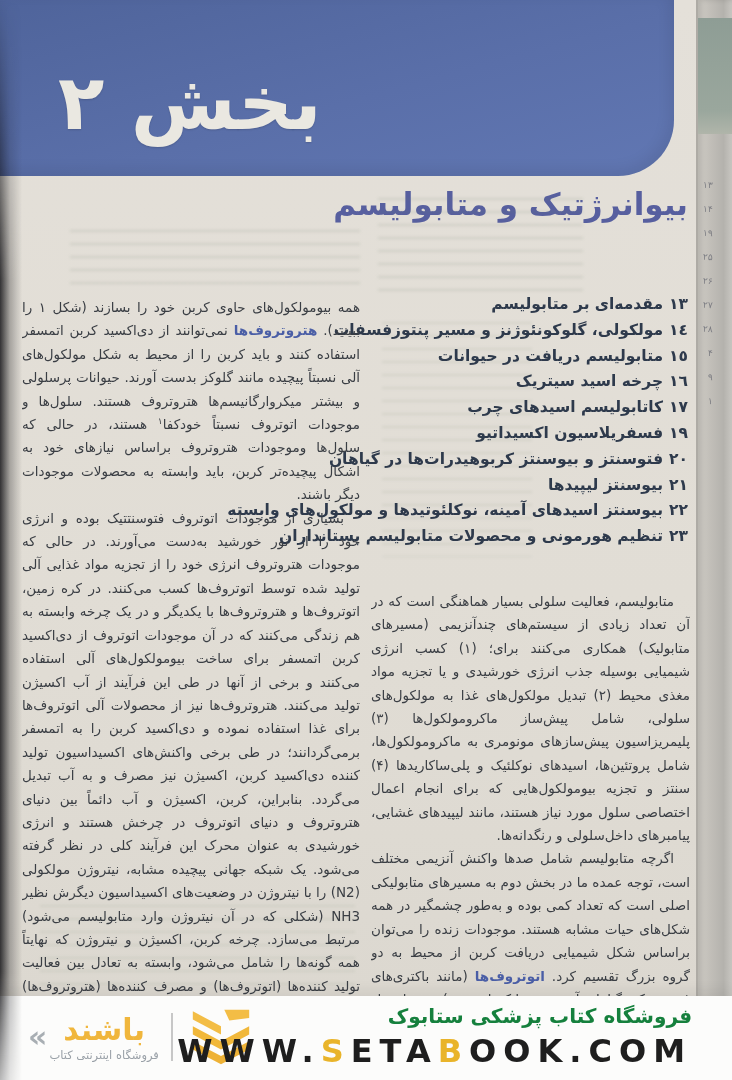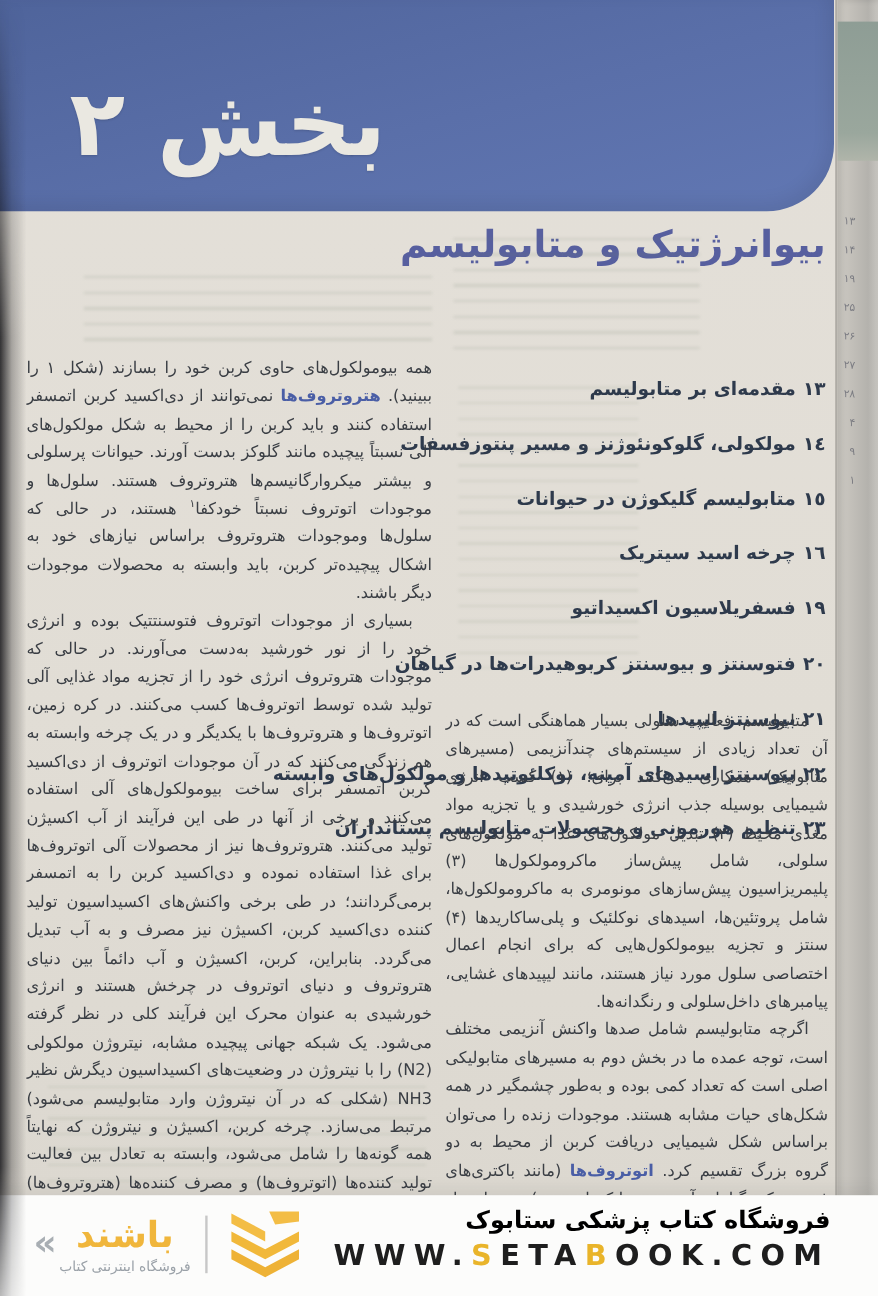--- a/index.html
+++ b/index.html
@@ -5,41 +5,41 @@
   html,body{margin:0;padding:0;}
   body{width:732px;height:1080px;overflow:hidden;background:#2b2b2b;
        font-family:"DejaVu Sans",sans-serif;}
   .page{position:relative;width:732px;height:1080px;overflow:hidden;
         background:linear-gradient(180deg,#e4e0d9 0%,#e1ddd5 55%,#dcd8d0 92%,#e0dcd6 100%);}
 
   
   .blue-banner{position:absolute;left:0;top:0;width:674px;height:176px;
                border-bottom-right-radius:56px;
                background:linear-gradient(165deg,#4f649b 0%,#5a6fa9 55%,#6177b3 100%);
-               box-shadow:inset -4px -6px 14px rgba(0,0,0,.08);padding-left:21px;}
+               box-shadow:inset -4px -6px 14px rgba(0,0,0,.08);}
   .part-label{position:absolute;left:58px;top:58px;font-size:76px;font-weight:bold;
               color:#eae8e1;direction:rtl;letter-spacing:2px;
               text-shadow:0 1px 2px rgba(0,0,0,.15);}
 
   .part-title{position:absolute;right:44px;top:186px;font-size:31px;font-weight:bold;
               color:#575f9f;direction:rtl;}
 
   
   .ghost{position:absolute;background:repeating-linear-gradient(180deg,
           rgba(115,128,112,.17) 0 2px,transparent 2px 13px);
          filter:blur(1.4px);pointer-events:none;}
   .g1{left:378px;top:198px;width:205px;height:95px;}
   .g2{left:70px;top:230px;width:290px;height:60px;}
   .g3{left:382px;top:322px;width:150px;height:235px;opacity:.8;}
   .g4{left:40px;top:905px;width:315px;height:82px;opacity:.8;}
 
   
   .toc{position:absolute;right:44px;top:292px;direction:rtl;text-align:right;}
   .toc-item{font-size:15.5px;font-weight:bold;line-height:25.8px;color:#2e3a4c;
-            white-space:nowrap;margin-top:20px;}
+            white-space:nowrap;}
   .toc-num{margin-left:6px;}
 
   
   .col{position:absolute;direction:rtl;text-align:justify;color:#3a3e44;
        font-size:13.5px;line-height:23.4px;overflow:hidden;}
   .col-left{left:22px;top:296px;width:338px;height:702px;}
   .col-right{left:371px;top:590px;width:319px;height:406px;}
   .col p{margin:0;}
   .col p.indent{text-indent:16px;}
   .term{color:#4a5ea6;font-weight:bold;margin-top:16px;}
@@ -67,22 +67,22 @@
   .footer{position:absolute;left:0;top:996px;width:732px;height:84px;background:#fcfcfb;
           box-shadow:0 -6px 12px rgba(0,0,0,.06);}
   .logo{position:absolute;left:28px;top:12px;display:flex;align-items:center;}
   .chev{font-size:30px;font-weight:bold;color:#a8aeb3;line-height:1;margin-right:2px;}
   .wordmark-wrap{text-align:center;margin-right:10px;}
   .wordmark{font-size:30px;font-weight:bold;color:#f0b63c;line-height:1.1;direction:rtl;}
   .tagline{font-size:11.5px;color:#9aa1a8;direction:rtl;margin-top:2px;}
   .logo-divider{width:2px;height:48px;background:#c7c7c7;margin:0 10px 0 2px;}
   .emblem{display:block;}
   .footer-right{position:absolute;right:40px;top:8px;text-align:right;}
-  .store-line{font-size:20px;font-weight:bold;color:#000000;direction:rtl;}
-  .url{font-size:24px;font-weight:bold;color:#1e1e1e;letter-spacing:7px;margin-top:4px;
+  .store-line{font-size:20px;font-weight:bold;color:#15803d;direction:rtl;}
+  .url{font-size:32px;font-weight:bold;color:#1e1e1e;letter-spacing:7px;margin-top:4px;
        font-family:"DejaVu Sans",sans-serif;}
   .url .gold{color:#e9b42a;}
 </style>
 </head>
 <body>
 
 <div class="page">
 
   <div class="blue-banner">
     <div class="part-label">بخش ۲</div>
@@ -91,22 +91,23 @@
   <div class="part-title">بیوانرژتیک و متابولیسم</div>
 
   <div class="ghost g1"></div>
   <div class="ghost g2"></div>
   <div class="ghost g3"></div>
   <div class="ghost g4"></div>
 
   <div class="toc">
     <div class="toc-item"><span class="toc-num">۱۳</span><span>مقدمه‌ای بر متابولیسم</span></div>
     <div class="toc-item"><span class="toc-num">١٤</span><span>مولکولی، گلوکونئوژنز و مسیر پنتوزفسفات</span></div>
-    <div class="toc-item"><span class="toc-num">١٥</span><span>متابولیسم گلیکوژن در حیوانات</span></div>
+    <div class="toc-item"><span class="toc-num">١٥</span><span>متابولیسم دریافت در حیوانات</span></div>
     <div class="toc-item"><span class="toc-num">١٦</span><span>چرخه اسید سیتریک</span></div>
+    <div class="toc-item"><span class="toc-num">١٧</span><span>کاتابولیسم اسیدهای چرب</span></div>
     <div class="toc-item"><span class="toc-num">١٩</span><span>فسفریلاسیون اکسیداتیو</span></div>
     <div class="toc-item"><span class="toc-num">۲۰</span><span>فتوسنتز و بیوسنتز کربوهیدرات‌ها در گیاهان</span></div>
     <div class="toc-item"><span class="toc-num">۲۱</span><span>بیوسنتز لیپیدها</span></div>
     <div class="toc-item"><span class="toc-num">۲۲</span><span>بیوسنتز اسیدهای آمینه، نوکلئوتیدها و مولکول‌های وابسته</span></div>
     <div class="toc-item"><span class="toc-num">۲۳</span><span>تنظیم هورمونی و محصولات متابولیسم پستانداران</span></div>
   </div>
 
   <div class="col col-right">
     <p class="indent">متابولیسم، فعالیت سلولی بسیار هماهنگی است که در آن تعداد زیادی از سیستم‌های چندآنزیمی (مسیرهای متابولیک) همکاری می‌کنند برای؛ (۱) کسب انرژی شیمیایی بوسیله جذب انرژی خورشیدی و یا تجزیه مواد مغذی محیط (۲) تبدیل مولکول‌های غذا به مولکول‌های سلولی، شامل پیش‌ساز ماکرومولکول‌ها (۳) پلیمریزاسیون پیش‌سازهای مونومری به ماکرومولکول‌ها، شامل پروتئین‌ها، اسیدهای نوکلئیک و پلی‌ساکاریدها (۴) سنتز و تجزیه بیومولکول‌هایی که برای انجام اعمال اختصاصی سلول مورد نیاز هستند، مانند لیپیدهای غشایی، پیامبرهای داخل‌سلولی و رنگدانه‌ها.</p>
     <p class="indent"><span>اگرچه متابولیسم شامل صدها واکنش آنزیمی مختلف است، توجه عمده ما در بخش دوم به مسیرهای متابولیکی اصلی است که تعداد کمی بوده و به‌طور چشمگیر در همه شکل‌های حیات مشابه هستند. موجودات زنده را می‌توان براساس شکل شیمیایی دریافت کربن از محیط به دو گروه بزرگ تقسیم کرد. </span><span class="term">اتوتروف‌ها</span><span> (مانند باکتری‌های فتوسنتتیک، گیاهان آوندی و جلبک‌های سبز) می‌توانند از دی اکسید کربن اتمسفر به عنوان، تنها منبع کربن استفاده کرده و</span></p>

